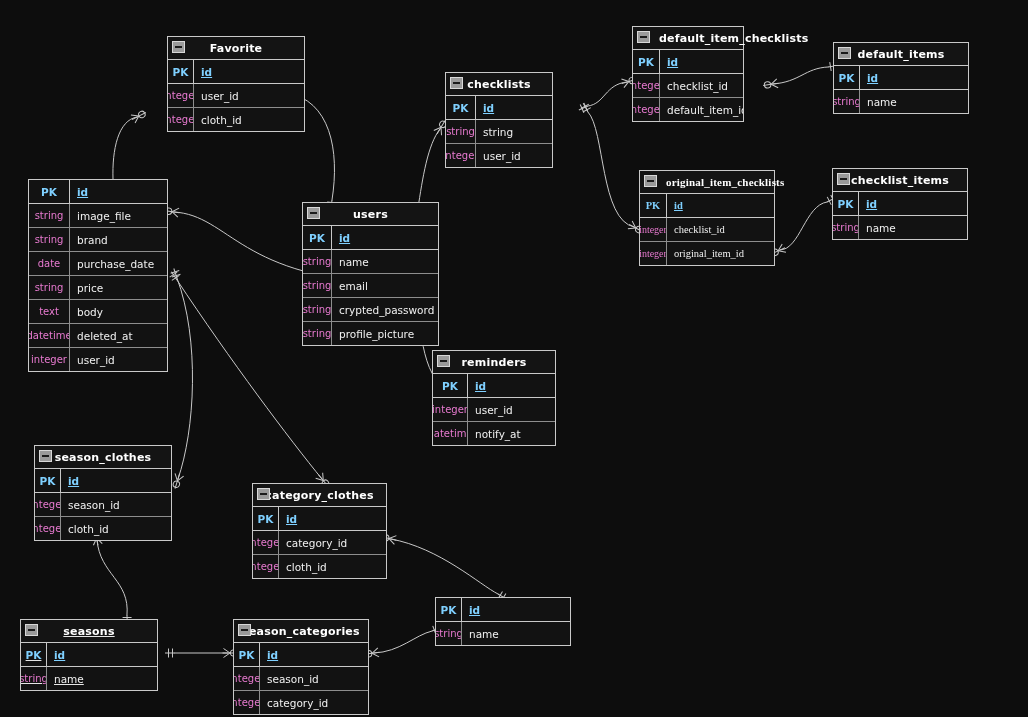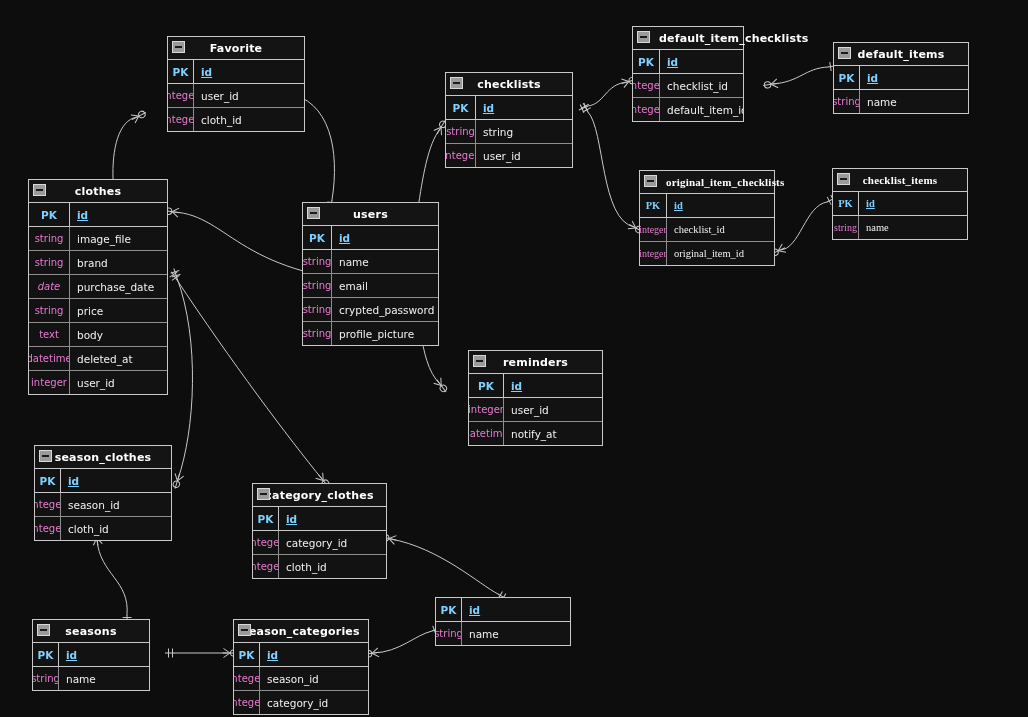--- a/index.html
+++ b/index.html
@@ -308,40 +308,34 @@
       <div class="row">
         <div class="cType" style="flex-basis: 26px; width: 26px;">integer</div>
         <div class="cName">user_id</div>
       </div>
       <div class="row">
         <div class="cType" style="flex-basis: 26px; width: 26px;">integer</div>
         <div class="cName">cloth_id</div>
       </div>
     </div>
     <div class="tbl" style="left: 28px; top: 179px; width: 140px;">
-      <div class="hdr">
-        <div class="collapse">
-          <i></i>
-        </div>
-        <div class="title">clothes</div>
-      </div>
       <div class="row pkrow">
         <div class="cType" style="flex-basis: 41px; width: 41px;">PK</div>
         <div class="cName">id</div>
       </div>
       <div class="row">
         <div class="cType" style="flex-basis: 41px; width: 41px;">string</div>
         <div class="cName">image_file</div>
       </div>
       <div class="row">
         <div class="cType" style="flex-basis: 41px; width: 41px;">string</div>
         <div class="cName">brand</div>
       </div>
       <div class="row">
-        <div class="cType" style="flex-basis: 41px; width: 41px; font-style: italic;">date</div>
+        <div class="cType" style="flex-basis: 41px; width: 41px;">date</div>
         <div class="cName">purchase_date</div>
       </div>
       <div class="row">
         <div class="cType" style="flex-basis: 41px; width: 41px;">string</div>
         <div class="cName">price</div>
       </div>
       <div class="row">
         <div class="cType" style="flex-basis: 41px; width: 41px;">text</div>
         <div class="cName">body</div>
       </div>
@@ -375,21 +369,21 @@
       </div>
       <div class="row">
         <div class="cType" style="flex-basis: 29px; width: 29px;">string</div>
         <div class="cName">crypted_password</div>
       </div>
       <div class="row">
         <div class="cType" style="flex-basis: 29px; width: 29px;">string</div>
         <div class="cName">profile_picture</div>
       </div>
     </div>
-    <div class="tbl" style="left: 445px; top: 72px; width: 128px;">
+    <div class="tbl" style="left: 445px; top: 72px; width: 108px;">
       <div class="hdr">
         <div class="collapse">
           <i></i>
         </div>
         <div class="title">checklists</div>
       </div>
       <div class="row pkrow">
         <div class="cType" style="flex-basis: 30px; width: 30px;">PK</div>
         <div class="cName">id</div>
       </div>
@@ -451,37 +445,37 @@
       </div>
       <div class="row">
         <div class="cType" style="flex-basis: 27px; width: 27px;">integer</div>
         <div class="cName">checklist_id</div>
       </div>
       <div class="row">
         <div class="cType" style="flex-basis: 27px; width: 27px;">integer</div>
         <div class="cName">original_item_id</div>
       </div>
     </div>
-    <div class="tbl" style="left: 832px; top: 168px; width: 136px; font-family: Liberation Serif, serif;">
+    <div class="tbl" style="left: 832px; top: 168px; width: 136px;">
       <div class="hdr">
         <div class="collapse">
           <i></i>
         </div>
         <div class="title">checklist_items</div>
       </div>
       <div class="row pkrow">
         <div class="cType" style="flex-basis: 26px; width: 26px;">PK</div>
         <div class="cName">id</div>
       </div>
       <div class="row">
         <div class="cType" style="flex-basis: 26px; width: 26px;">string</div>
         <div class="cName">name</div>
       </div>
     </div>
-    <div class="tbl" style="left: 468px; top: 350px; width: 135px;">
+    <div class="tbl" style="left: 432px; top: 350px; width: 124px;">
       <div class="hdr">
         <div class="collapse">
           <i></i>
         </div>
         <div class="title">reminders</div>
       </div>
       <div class="row pkrow">
         <div class="cType" style="flex-basis: 35px; width: 35px;">PK</div>
         <div class="cName">id</div>
       </div>
@@ -527,21 +521,21 @@
       </div>
       <div class="row">
         <div class="cType" style="flex-basis: 26px; width: 26px;">integer</div>
         <div class="cName">category_id</div>
       </div>
       <div class="row">
         <div class="cType" style="flex-basis: 26px; width: 26px;">integer</div>
         <div class="cName">cloth_id</div>
       </div>
     </div>
-    <div class="tbl" style="left: 32px; top: 619px; width: 118px;">
+    <div class="tbl" style="left: 20px; top: 619px; width: 138px; text-decoration: underline;">
       <div class="hdr">
         <div class="collapse">
           <i></i>
         </div>
         <div class="title">seasons</div>
       </div>
       <div class="row pkrow">
         <div class="cType" style="flex-basis: 26px; width: 26px;">PK</div>
         <div class="cName">id</div>
       </div>

